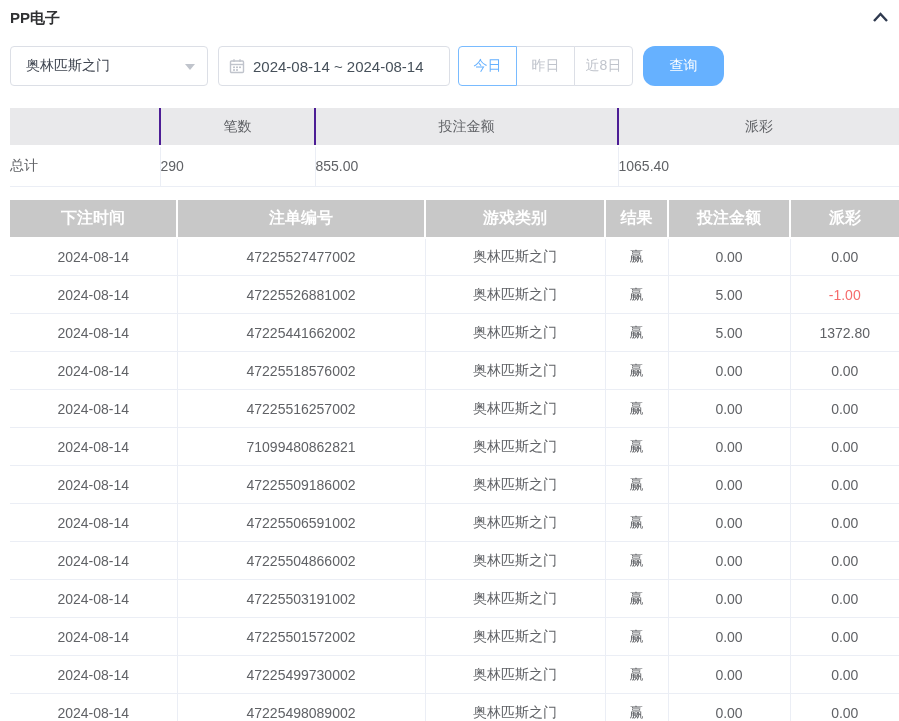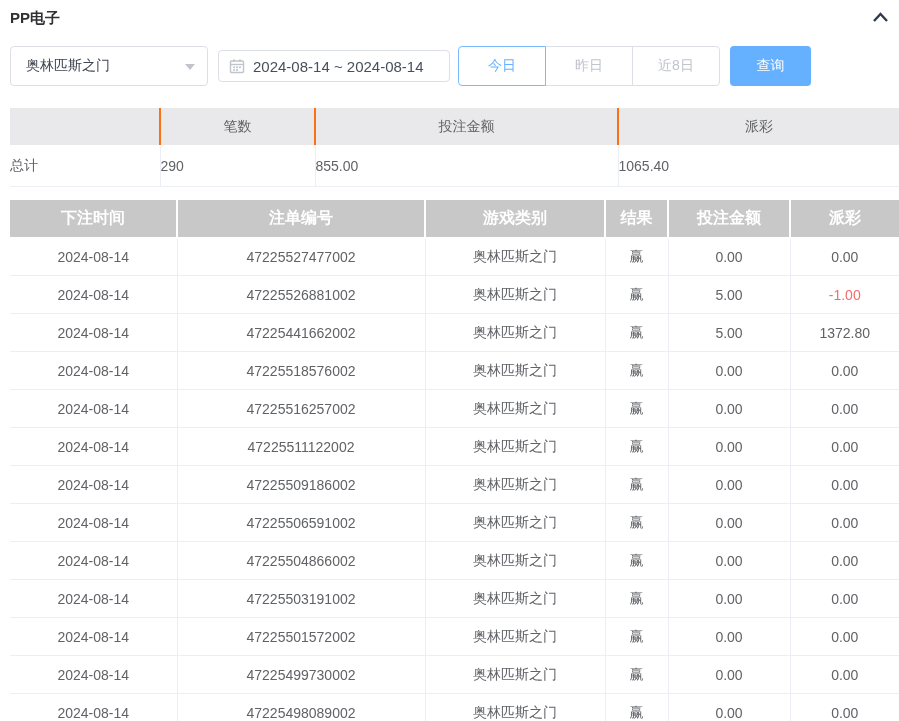--- a/index.html
+++ b/index.html
@@ -14,40 +14,40 @@
                   align-items: center; justify-content: center; }
 
   
   .filters { display: flex; align-items: center; margin: 12px 0 0 10px; }
   .select-box { position: relative; width: 198px; height: 40px; border: 1px solid #dcdfe6;
                 border-radius: 4px; display: flex; align-items: center; padding: 0 30px 0 15px;
                 font-size: 14px; color: #3f4550; cursor: pointer; background: #fff; }
   .select-caret { position: absolute; right: 12px; top: 17px; width: 0; height: 0;
                   border-left: 5px solid transparent; border-right: 5px solid transparent;
                   border-top: 6px solid #c0c4cc; }
-  .date-box { width: 232px; height: 32px; border: 1px solid #dcdfe6; border-radius: 4px;
+  .date-box { width: 232px; height: 40px; border: 1px solid #dcdfe6; border-radius: 4px;
               margin-left: 10px; display: flex; align-items: center; padding: 0 10px;
               font-size: 15px; color: #46505a; cursor: pointer; background: #fff; }
   .date-box .cal { margin-right: 8px; display: flex; }
   .btn-group { display: flex; margin-left: 8px; }
-  .qbtn { width: 88px; height: 40px; background: #fff; border: 1px solid #dcdfe6;
+  .qbtn { width: 59px; height: 40px; background: #fff; border: 1px solid #dcdfe6;
           color: #c0c4cc; font-size: 14px; margin-left: -1px; cursor: pointer;
           font-family: inherit; position: relative; }
   .qbtn:first-child { border-radius: 4px 0 0 4px; margin-left: 0; }
   .qbtn:last-child { border-radius: 0 4px 4px 0; }
   .qbtn.active { border-color: #79bbff; color: #66b1ff; z-index: 1; }
   .search-btn { width: 81px; height: 40px; margin-left: 10px; background: #66b1ff;
-                color: #fff; border: none; border-radius: 4px; font-size: 14px;
+                color: #fff; border: none; border-radius: 12px; font-size: 14px;
                 cursor: pointer; font-family: inherit; }
 
   
   table { border-collapse: collapse; table-layout: fixed; }
   .summary-table { width: 889px; margin: 22px 0 0 10px; font-size: 14px; color: #606266; }
   .summary-table th { background: #e9e9eb; height: 38px; font-weight: normal;
-                      border-right: 2px solid #f97316; border-bottom: 2px solid #fff;
+                      border-right: 2px solid #4c1d95; border-bottom: 2px solid #fff;
                       text-align: center; }
   .summary-table th:last-child { border-right: none; }
   .summary-table td { height: 40px; border-bottom: 1px solid #ebeef5;
                       border-right: 1px solid #ebeef5; background: #fff; }
   .summary-table td:last-child { border-right: none; margin-left: 16px; }
 
   
   .main-table { width: 889px; margin: 13px 0 0 10px; font-size: 14px; color: #606266; }
   .main-table th { background: #c8c8c8; color: #fff; height: 38px; font-weight: bold;
                    border-right: 2px solid #fff; border-bottom: 2px solid #fff;
@@ -184,21 +184,21 @@
       <tr>
     <td>2024-08-14</td>
     <td>47225516257002</td>
     <td>奥林匹斯之门</td>
     <td>赢</td>
     <td>0.00</td>
     <td>0.00</td>
   </tr>
       <tr>
     <td>2024-08-14</td>
-    <td>47225511122002</td>
+    <td>71099480862821</td>
     <td>奥林匹斯之门</td>
     <td>赢</td>
     <td>0.00</td>
     <td>0.00</td>
   </tr>
       <tr>
     <td>2024-08-14</td>
     <td>47225509186002</td>
     <td>奥林匹斯之门</td>
     <td>赢</td>

